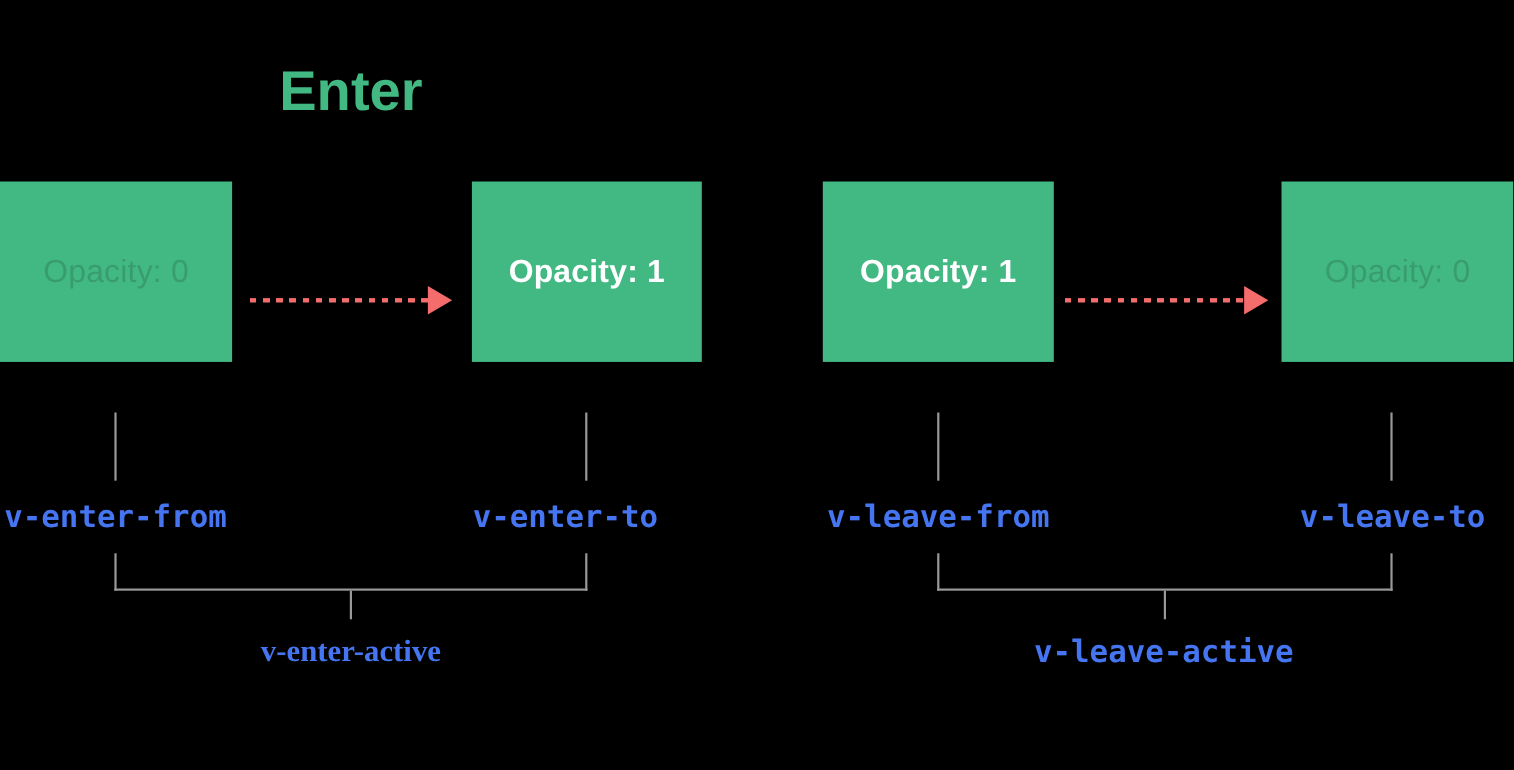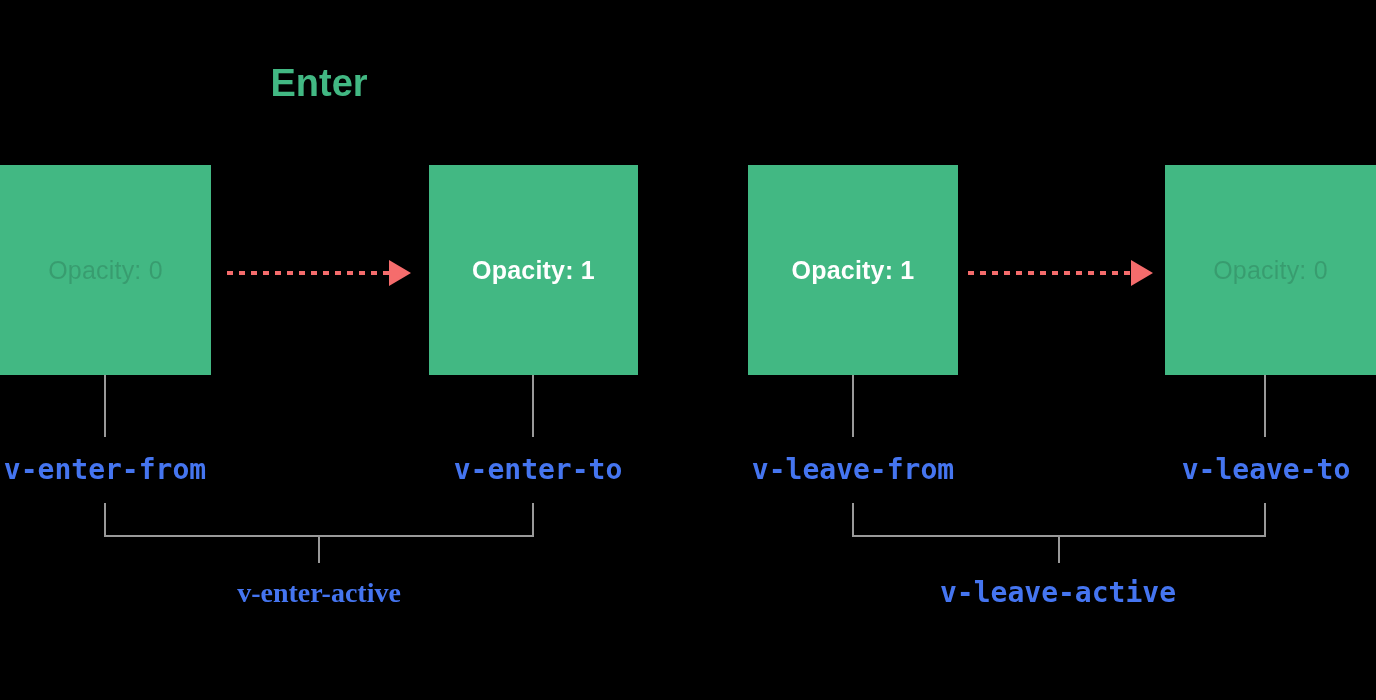--- a/index.html
+++ b/index.html
@@ -5,32 +5,32 @@
   html,body { margin:0; padding:0; background:#000; }
   .canvas {
     position:relative; width:1376px; height:700px; overflow:hidden;
     background:var(--background, #000000);
     font-family:"Liberation Sans", sans-serif;
   }
 
   
   .title {
     position:absolute; top:63px; text-align:center;
-    font-size:38px; font-weight:700; line-height:40px;
+    font-size:51px; font-weight:700; line-height:40px;
     color:var(--title-green, #42b883);
   }
   .title-enter { left:0; width:638px; }
   .title-leave { left:748px; width:628px; }
 
   
   .gbox {
-    position:absolute; top:165px; height:210px;
+    position:absolute; top:165px; height:164px;
     background:var(--box-green, #42b883);
     display:flex; align-items:center; justify-content:center;
-    font-size:25px; font-weight:500; letter-spacing:0.2px;
+    font-size:29px; font-weight:500; letter-spacing:0.2px;
   }
   .gbox.bright { color:var(--box-text-bright, #ffffff);font-weight:bold; }
   .gbox.faint  { color:var(--box-text-faint, rgba(0,0,0,0.15)); }
   .box-enter-from { left:0;      width:211px; }
   .box-enter-to   { left:429px;  width:209px; }
   .box-leave-from { left:748px;  width:210px; }
   .box-leave-to   { left:1165px; width:211px; }
 
   
   .arrow-dash {
@@ -67,21 +67,21 @@
   .cls {
     position:absolute; width:340px; text-align:center;
     font-family:"DejaVu Sans Mono", monospace;
     font-size:28px; font-weight:700; line-height:30px;
     color:var(--label-blue, #4575f0);
     white-space:nowrap;
   }
   .row-from-to { top:455px; }
   .row-active  { top:578px; }
   .cls-enter-from   { left:-65px; }
-  .cls-enter-to     { left:368px; }
+  .cls-enter-to     { left:344px; }
   .cls-leave-from   { left:683px; }
   .cls-leave-to     { left:1096px; }
   .cls-enter-active { left:149px;font-family:Liberation Serif, serif; }
   .cls-leave-active { left:888px; }
 </style>
 </head>
 <body>
 
 <div class="canvas">
 

